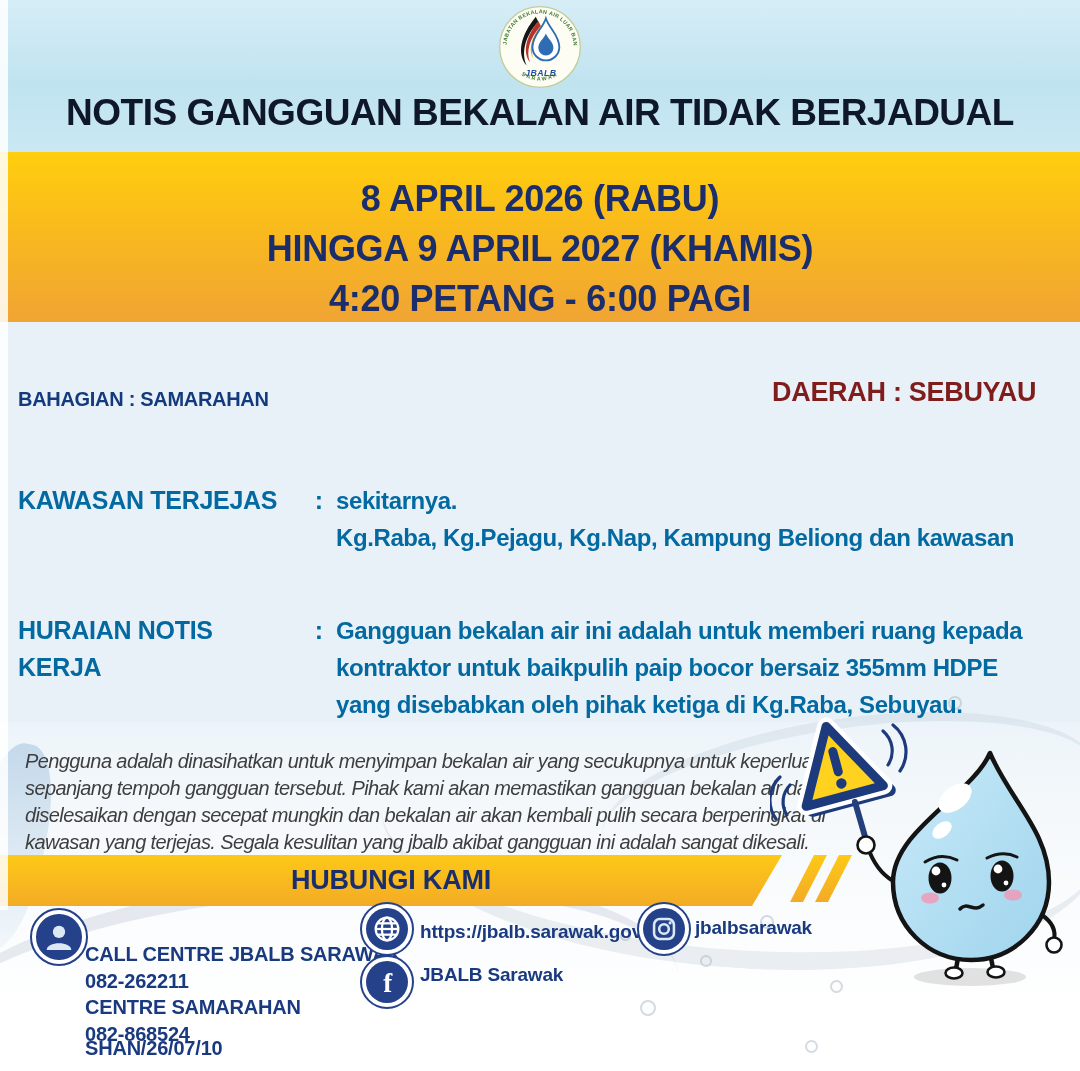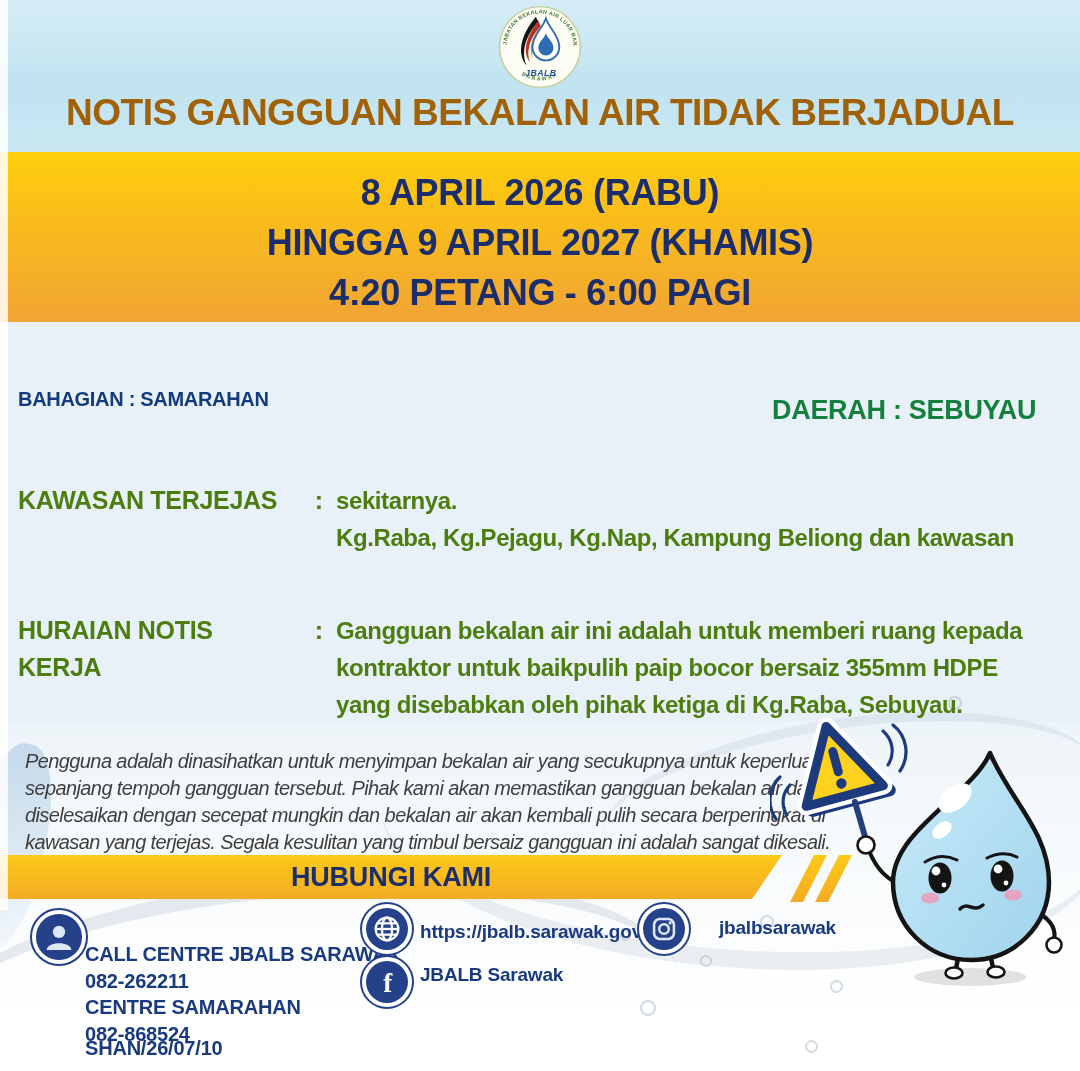--- a/index.html
+++ b/index.html
@@ -3,73 +3,73 @@
 <meta charset="utf-8">
 <style>
   html,body{margin:0;padding:0;background:#ffffff;}
   .poster{position:relative;width:1080px;height:1071px;background:#ffffff;overflow:hidden;
           font-family:"Liberation Sans",sans-serif;}
   
   .header-blue{position:absolute;left:0;top:0;width:1080px;height:152px;
     background:linear-gradient(180deg,#d6edf7 0%,#c0e3f0 55%,#c9e8f3 100%);}
   .date-banner{position:absolute;left:0;top:152px;width:1080px;height:170px;box-sizing:border-box;
     background:linear-gradient(180deg,#ffce0d 0%,#f9ba1d 45%,#f0a434 100%);
-    text-align:center;padding-top:16px;}
+    text-align:center;padding-top:22px;}
   .date-banner .dline{font-size:36px;font-weight:bold;color:#1b2e6b;line-height:50px;letter-spacing:-0.3px;}
   .main-blue{position:absolute;left:0;top:322px;width:1080px;height:400px;background:#e9f1f8;}
   .splash{position:absolute;left:0;top:722px;width:1080px;height:290px;
     background:linear-gradient(180deg,#edf4f9 0%,#f7fafc 45%,#ffffff 100%);}
   .left-strip{position:absolute;left:0;top:0;width:8px;height:910px;background:rgba(255,255,255,.85);z-index:7;}
   
   .swirl{position:absolute;border-radius:50%;z-index:1;}
   .swirl-a{left:-80px;top:880px;width:760px;height:240px;border-top:16px solid rgba(188,199,211,.35);transform:rotate(-5deg);}
   .swirl-b{left:380px;top:690px;width:720px;height:260px;border-bottom:18px solid rgba(185,198,210,.28);transform:rotate(4deg);}
   .swirl-c{left:600px;top:718px;width:500px;height:160px;border-top:10px solid rgba(198,208,220,.35);transform:rotate(-8deg);}
   .splash-left{position:absolute;left:-28px;top:742px;width:72px;height:210px;border-radius:45%;
     background:linear-gradient(160deg,rgba(140,180,215,.45),rgba(200,225,240,.15));transform:rotate(12deg);z-index:1;}
   .bubble{position:absolute;border:2px solid rgba(168,184,200,.5);border-radius:50%;z-index:1;}
   
   .logo{position:absolute;left:498px;top:5px;width:84px;height:84px;z-index:3;}
   .title{position:absolute;left:0;top:92px;width:1080px;text-align:center;font-size:37px;font-weight:bold;
-    color:#a16207;letter-spacing:-0.5px;z-index:3;}
+    color:#0f172a;letter-spacing:-0.5px;z-index:3;}
   
   .bahagian{position:absolute;left:18px;top:388px;font-size:20px;font-weight:bold;color:#123a7d;letter-spacing:-0.3px;z-index:4;}
-  .daerah{position:absolute;left:772px;top:395px;font-size:27px;font-weight:bold;color:#15803d;letter-spacing:-0.3px;z-index:4;}
+  .daerah{position:absolute;left:772px;top:377px;font-size:27px;font-weight:bold;color:#7f1d1d;letter-spacing:-0.3px;z-index:4;}
   .detail-row{position:absolute;left:18px;width:1050px;display:grid;grid-template-columns:284px 22px 1fr;
-    column-gap:6px;align-items:start;color:#4d7c0f;font-weight:bold;z-index:4;}
+    column-gap:6px;align-items:start;color:#0369a1;font-weight:bold;z-index:4;}
   .detail-row .lbl{font-size:25px;letter-spacing:-0.3px;line-height:37px;}
   .detail-row .sep{font-size:25px;line-height:37px;text-align:center;}
   .detail-row .val .vline{font-size:24px;letter-spacing:-0.4px;line-height:37px;white-space:nowrap;}
   .row1{top:482px;}
   .row2{top:612px;}
   
   .advisory{position:absolute;left:25px;top:748px;z-index:4;color:#3e3e3e;font-style:italic;}
   .advisory .aline{font-size:20px;letter-spacing:-0.6px;line-height:27px;white-space:nowrap;}
   
-  .contact-banner{position:absolute;left:0;top:855px;width:782px;height:44px;z-index:4;
+  .contact-banner{position:absolute;left:0;top:855px;width:782px;height:51px;z-index:4;
     background:linear-gradient(180deg,#fdc917,#f3ab25);
     clip-path:polygon(0 0,100% 0,calc(100% - 30px) 100%,0 100%);
     display:flex;align-items:center;justify-content:center;}
   .contact-banner span{font-size:27px;font-weight:bold;color:#1b2e6b;letter-spacing:-0.2px;}
   .stripe{position:absolute;top:855px;width:13px;height:47px;z-index:4;
     background:linear-gradient(180deg,#fdc917,#f3ab25);transform:skewX(-27deg);}
   .stripe1{left:802px;} .stripe2{left:827px;}
   
   .badge{position:absolute;border-radius:50%;background:#ffffff;border:2px solid #24418a;z-index:5;
     display:flex;align-items:center;justify-content:center;box-sizing:border-box;}
   .badge .core{width:84%;height:84%;border-radius:50%;background:#24418a;display:flex;align-items:center;justify-content:center;}
   .b-person{left:30px;top:908px;width:58px;height:58px;}
   .b-globe{left:360px;top:902px;width:54px;height:54px;}
   .b-fb{left:360px;top:955px;width:54px;height:54px;}
   .b-ig{left:637px;top:902px;width:54px;height:54px;}
   .ctext{position:absolute;color:#1a3a80;font-weight:bold;z-index:5;letter-spacing:-0.2px;}
   .call-block{left:85px;top:941px;font-size:20px;line-height:26.5px;}
   .website{left:420px;top:921px;font-size:19px;}
   .fbname{left:420px;top:964px;font-size:19px;}
-  .igname{left:695px;top:917px;font-size:19px;margin-left:24px;}
+  .igname{left:695px;top:917px;font-size:19px;}
   .ref{left:85px;top:1037px;font-size:20px;}
   
   .mascot{position:absolute;left:770px;top:690px;width:310px;height:340px;z-index:6;}
 </style>
 </head>
 <body>
 
 <div class="poster">
 
   <div class="header-blue"></div>
@@ -137,21 +137,21 @@
       <div class="vline">Gangguan bekalan air ini adalah untuk memberi ruang kepada</div>
       <div class="vline">kontraktor  untuk baikpulih paip bocor bersaiz 355mm HDPE</div>
       <div class="vline">yang disebabkan oleh pihak ketiga di Kg.Raba, Sebuyau.</div>
     </div>
   </div>
 
   <div class="advisory">
     <div class="aline">Pengguna adalah dinasihatkan untuk menyimpan bekalan air yang secukupnya untuk keperluan</div>
     <div class="aline">sepanjang tempoh gangguan tersebut. Pihak kami akan memastikan gangguan bekalan air dapat</div>
     <div class="aline">diselesaikan dengan secepat mungkin dan bekalan air akan kembali pulih secara berperingkat di</div>
-    <div class="aline">kawasan yang terjejas. Segala kesulitan yang timbul bersaiz gangguan ini adalah sangat dikesali.</div>
+    <div class="aline">kawasan yang terjejas. Segala kesulitan yang jbalb akibat gangguan ini adalah sangat dikesali.</div>
   </div>
 
   <div class="contact-banner">
     <span>HUBUNGI KAMI</span>
   </div>
   <div class="stripe stripe1"></div>
   <div class="stripe stripe2"></div>
 
   <div class="badge b-person">
     <div class="core">

